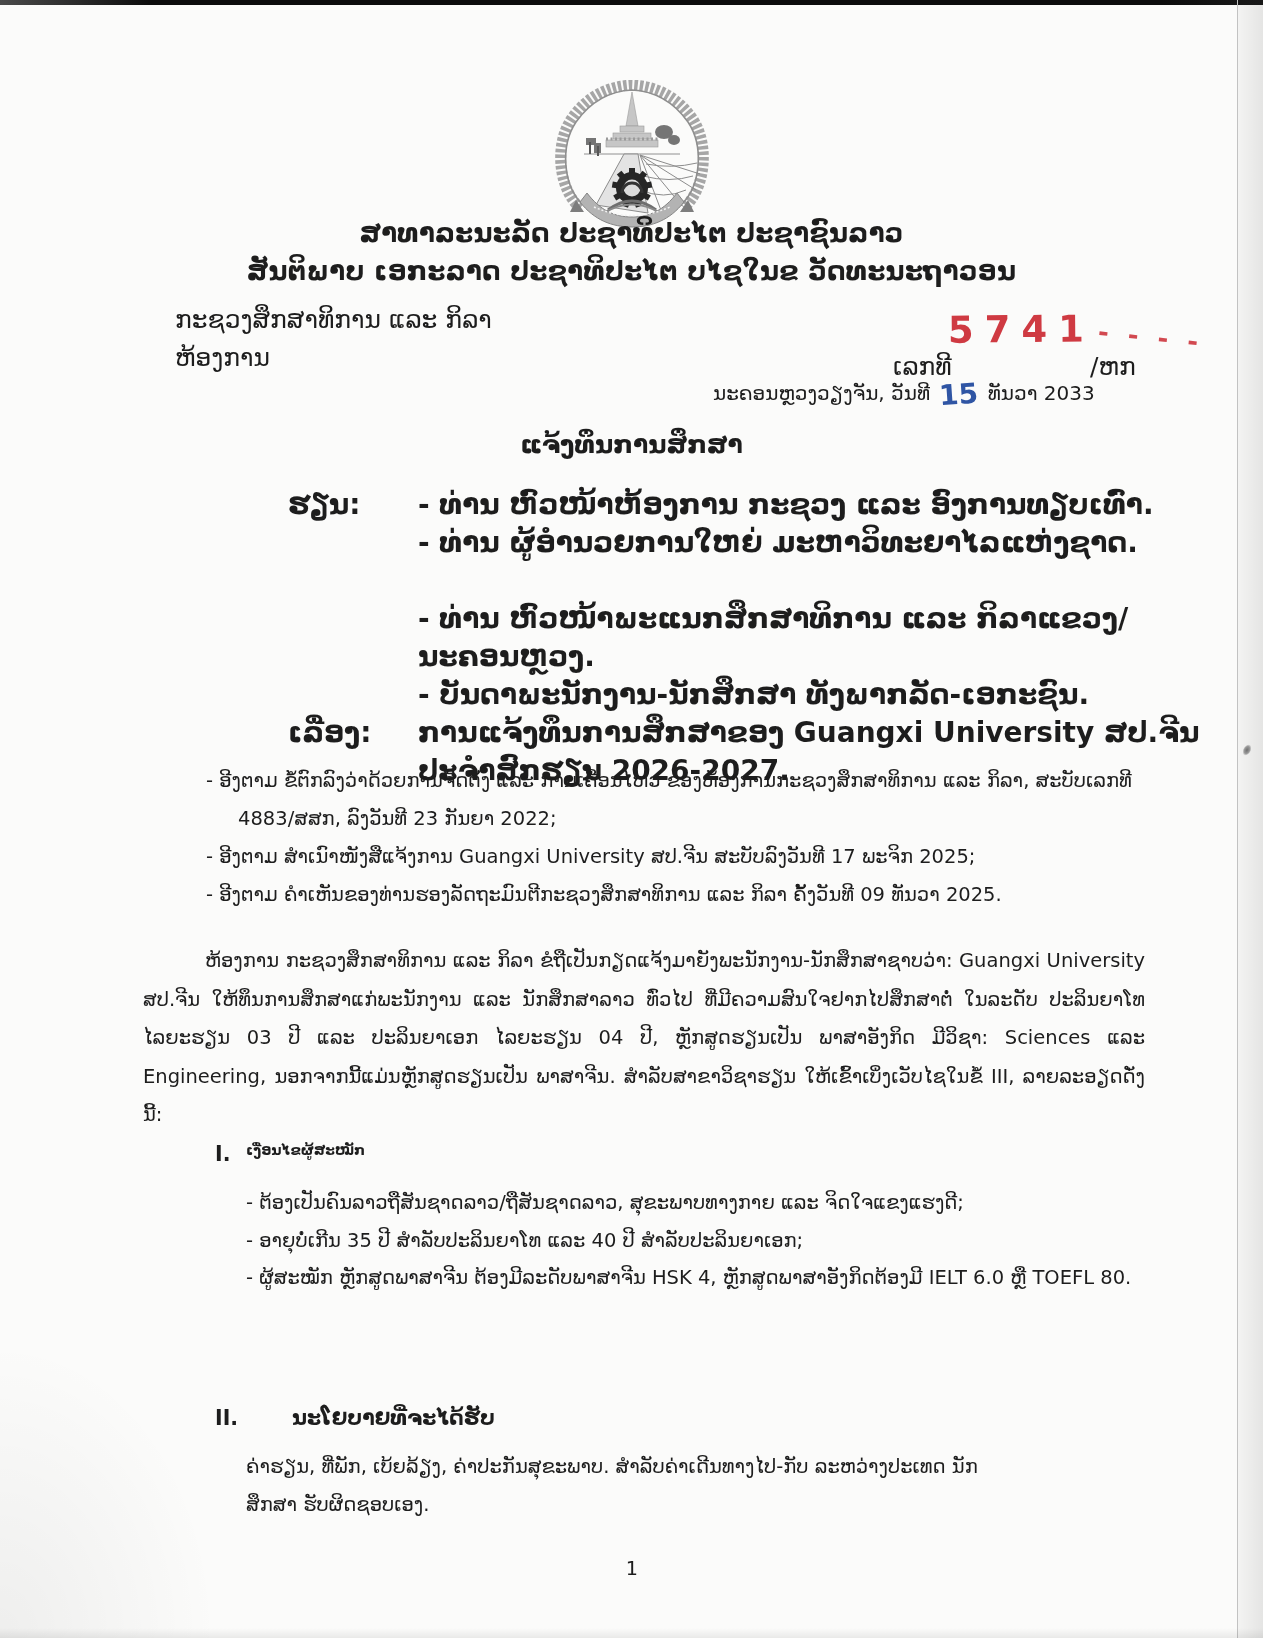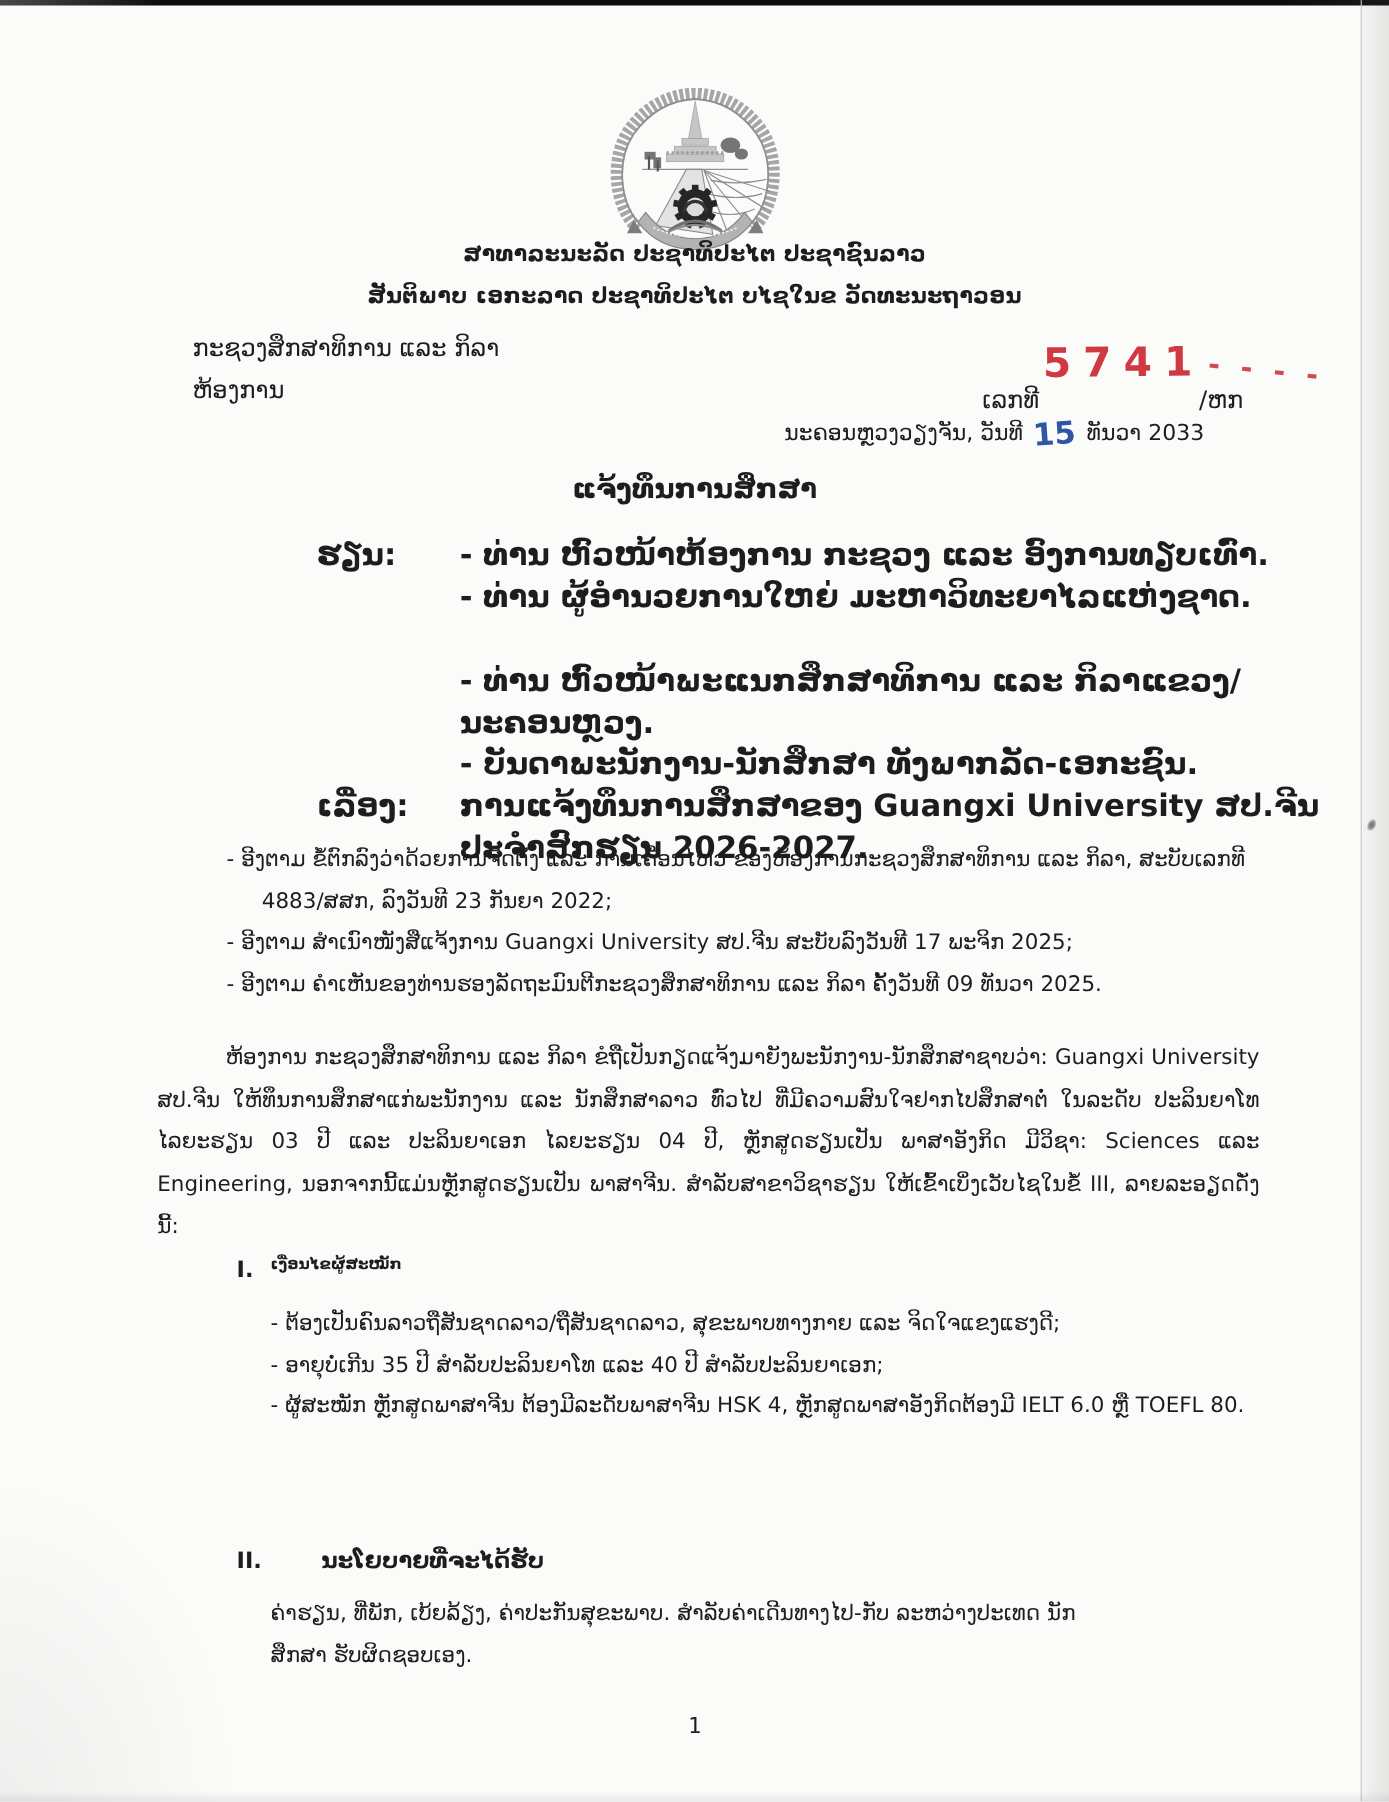--- a/index.html
+++ b/index.html
@@ -38,22 +38,22 @@
   .ink-speck {
     position: absolute; left: 1243px; top: 744px; width: 8px; height: 12px;
     background: radial-gradient(ellipse at center, #6e6e6e 0%, #9a9a9a 45%, transparent 72%);
     border-radius: 60% 40% 60% 40%;
     transform: rotate(25deg);
   }
   
   .t { position: absolute; white-space: nowrap; }
   .centered { position: absolute; left: 0; width: 100%; text-align: center; }
   .bold { font-weight: 700; }
-  .motto { font-size: 20px; font-weight: 700; letter-spacing: 0.3px; }
-  .small-head { font-size: 22px; }
+  .motto { font-size: 26px; font-weight: 700; letter-spacing: 0.3px; }
+  .small-head { font-size: 25px; }
   .doc-title { font-size: 25px; font-weight: 700; }
   .addr-line { font-size: 28px; font-weight: 700; line-height: 38px; }
   .ref-item {
     padding-left: 32px; text-indent: -32px;
     font-size: 19.5px; line-height: 38px; white-space: normal;
   }
   .body-par {
     position: absolute; left: 143px; top: 942px; width: 1002px;
     font-size: 19.5px; line-height: 38.6px; text-align: justify;
     text-indent: 62px; white-space: normal;

